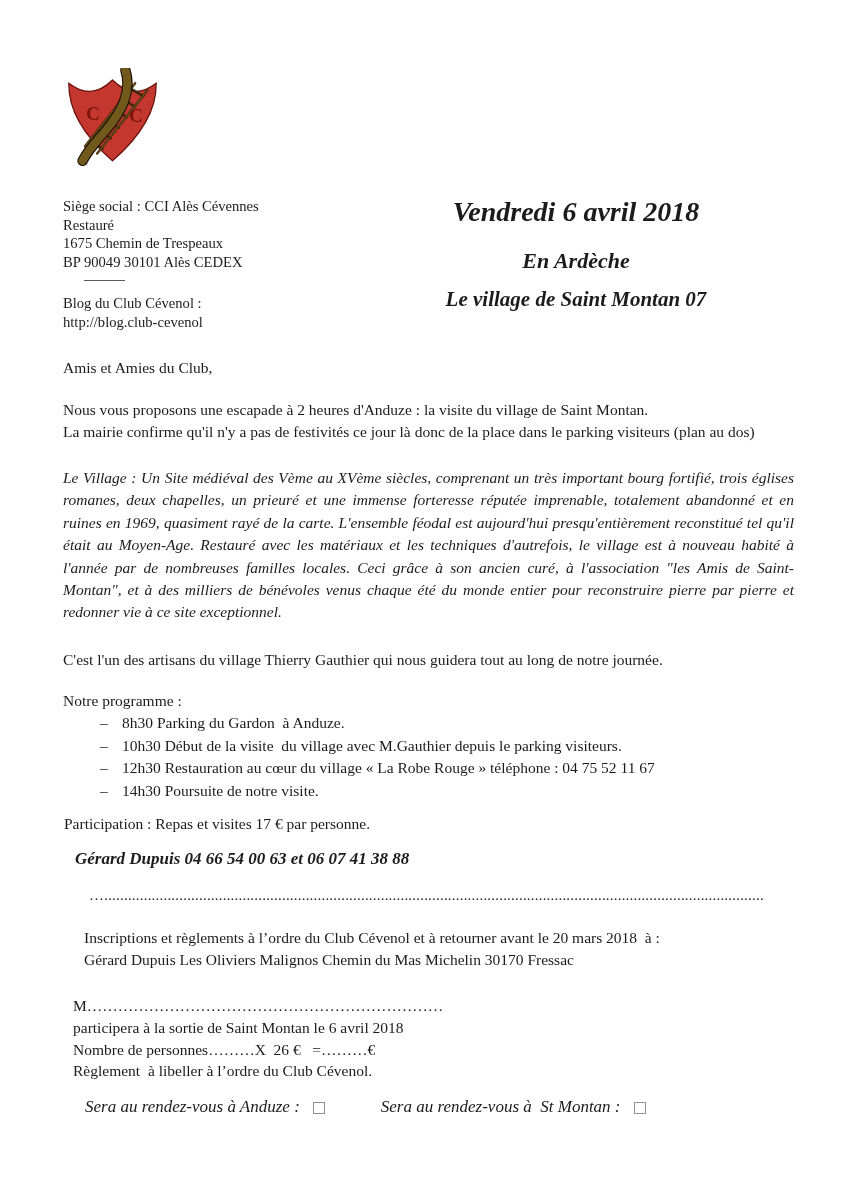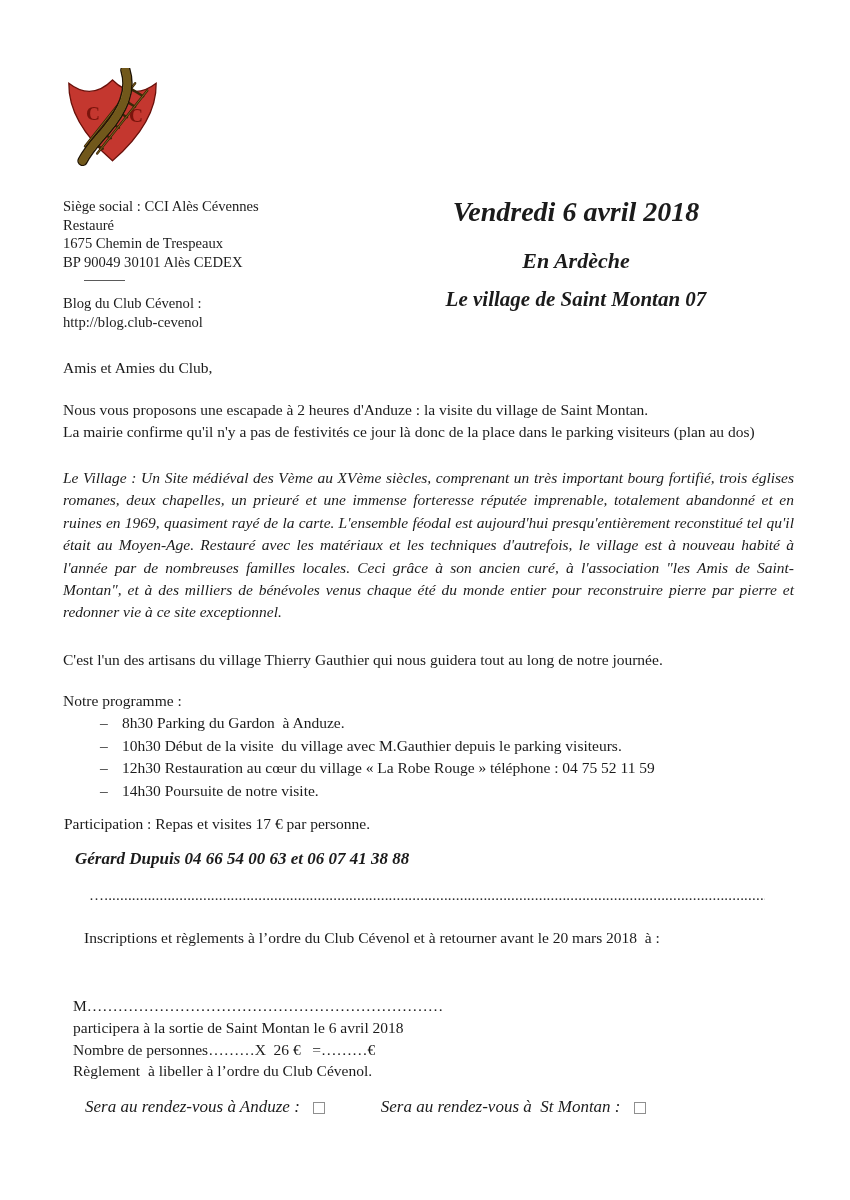--- a/index.html
+++ b/index.html
@@ -114,36 +114,37 @@
     <div class="program-item">
       <span class="program-dash">–</span>
       <span class="prewrap">8h30 Parking du Gardon  à Anduze.</span>
     </div>
     <div class="program-item">
       <span class="program-dash">–</span>
       <span class="prewrap">10h30 Début de la visite  du village avec M.Gauthier depuis le parking visiteurs.</span>
     </div>
     <div class="program-item">
       <span class="program-dash">–</span>
-      <span class="prewrap">12h30 Restauration au cœur du village « La Robe Rouge » téléphone : 04 75 52 11 59</span>
+      <span class="prewrap">12h30 Restauration au cœur du village « La Robe Rouge » téléphone : 04 75 52 11 67</span>
     </div>
     <div class="program-item">
       <span class="program-dash">–</span>
       <span class="prewrap">14h30 Poursuite de notre visite.</span>
     </div>
   </div>
 
   <div class="abs body-text participation">Participation : Repas et visites 17 € par personne.</div>
 
   <div class="abs contact">Gérard Dupuis 04 66 54 00 63 et 06 07 41 38 88</div>
 
   <div class="abs dotted">…........................................................................................................................................................................................</div>
 
   <div class="abs body-text inscriptions">
     <div class="prewrap">Inscriptions et règlements à l’ordre du Club Cévenol et à retourner avant le 20 mars 2018  à :</div>
+    <div>Gérard Dupuis Les Oliviers Malignos Chemin du Mas Michelin 30170 Fressac</div>
   </div>
 
   <div class="abs formblock">
     <div>M……………………………………………………………</div>
     <div>participera à la sortie de Saint Montan le 6 avril 2018</div>
     <div class="prewrap">Nombre de personnes………X  26 €   =………€</div>
     <div class="prewrap">Règlement  à libeller à l’ordre du Club Cévenol.</div>
   </div>
 
   <div class="abs rsvp">

